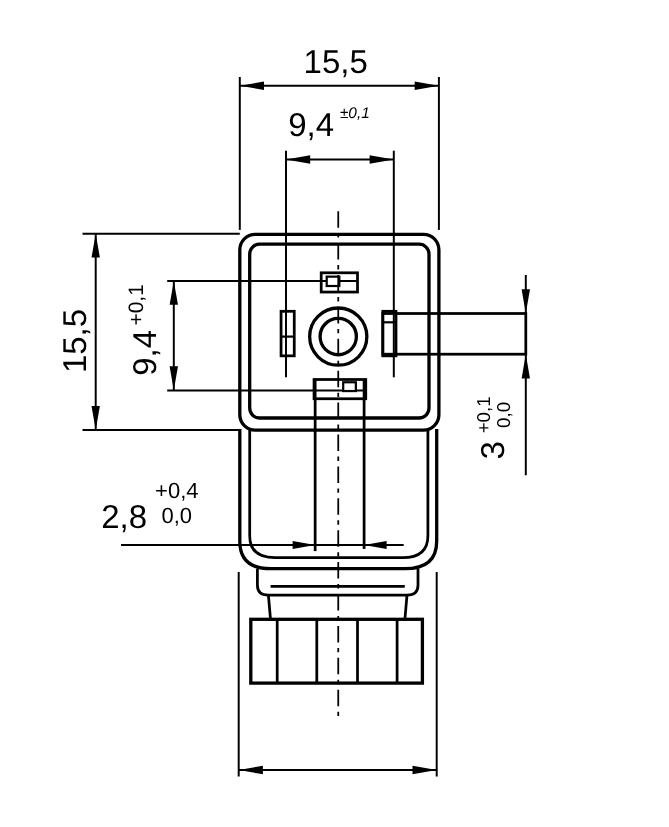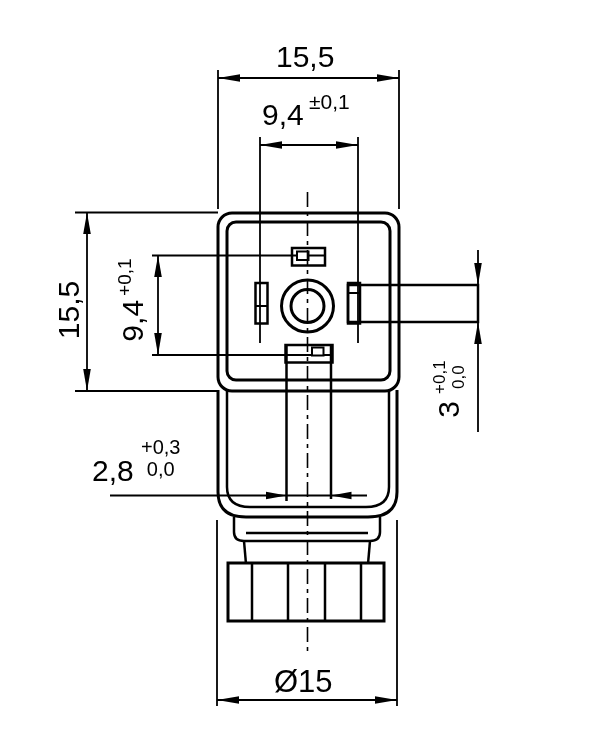--- a/index.html
+++ b/index.html
@@ -3,21 +3,21 @@
 <meta charset="utf-8">
 <style>
   html,body{margin:0;padding:0;background:#ffffff;}
   #page{
     position:relative;width:608px;height:752px;background:#ffffff;
     font-family:"Liberation Sans", sans-serif;color:#000;overflow:hidden;
   }
   #linework{position:absolute;left:0;top:0;}
   .lbl{position:absolute;white-space:nowrap;color:#000;}
   .main-dim{font-size:30px;line-height:32px;}
-  .tol{font-size:21px;line-height:22px;}
+  .tol{font-size:14px;line-height:22px;font-style:italic;}
   .rot{
     display:flex;align-items:center;justify-content:center;
     transform:rotate(-90deg);transform-origin:50% 50%;
   }
   .rot .main-dim{font-size:30px;}
   .sup-tol{font-size:19px;margin-left:4px;transform:translateY(-8px);}
   .stack{
     display:inline-flex;flex-direction:column;align-items:center;
     font-size:17px;line-height:19px;margin-left:7px;
   }
@@ -170,19 +170,18 @@
   <div class="lbl rot" style="left:404px;top:366px;width:90px;height:46px;">
     <span class="main-dim">3</span>
     <span class="stack">
       <span>+0,1</span>
       <span>0,0</span>
     </span>
   </div>
 
   <div class="lbl main-dim" style="left:92px;top:455px;">2,8</div>
   <div class="lbl stack stack-lg" style="left:141px;top:436px;margin-left:0;">
-    <span>+0,3</span>
+    <span>+0,4</span>
     <span>0,0</span>
   </div>
 
-  <div class="lbl main-dim" style="left:274px;top:666px;font-size:31px;">Ø15</div>
 
 </div>
 
 </body></html>

